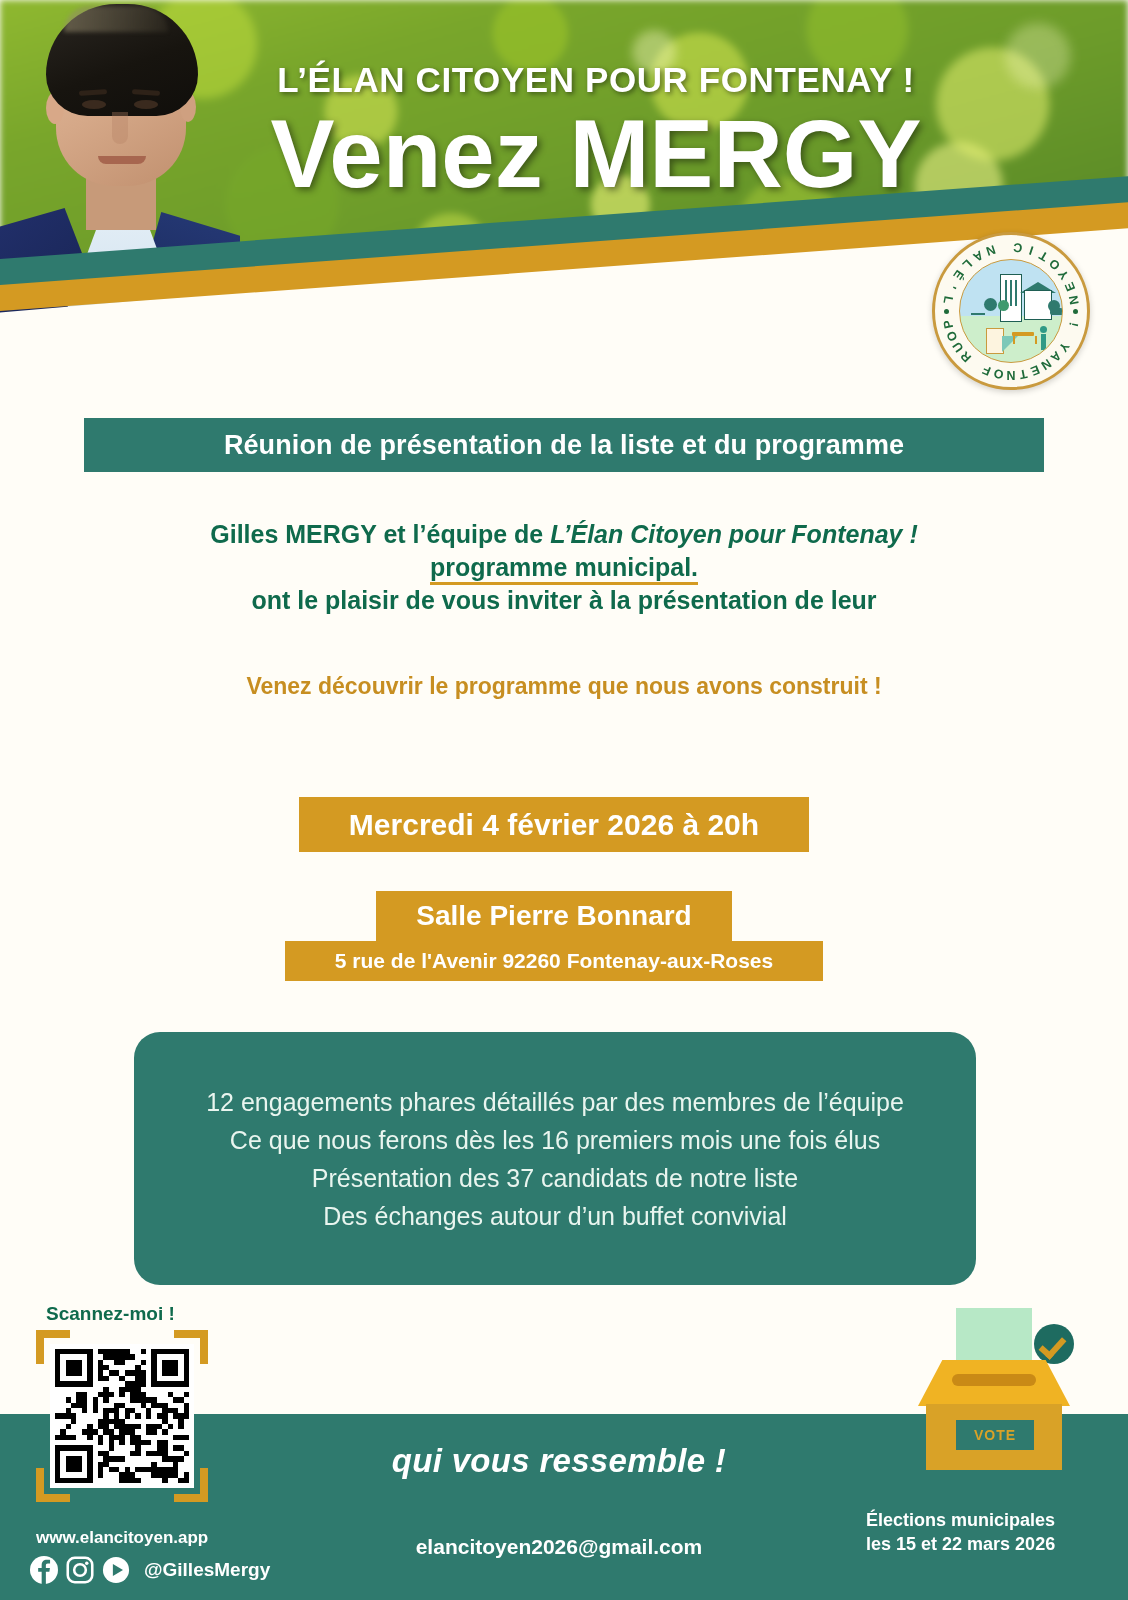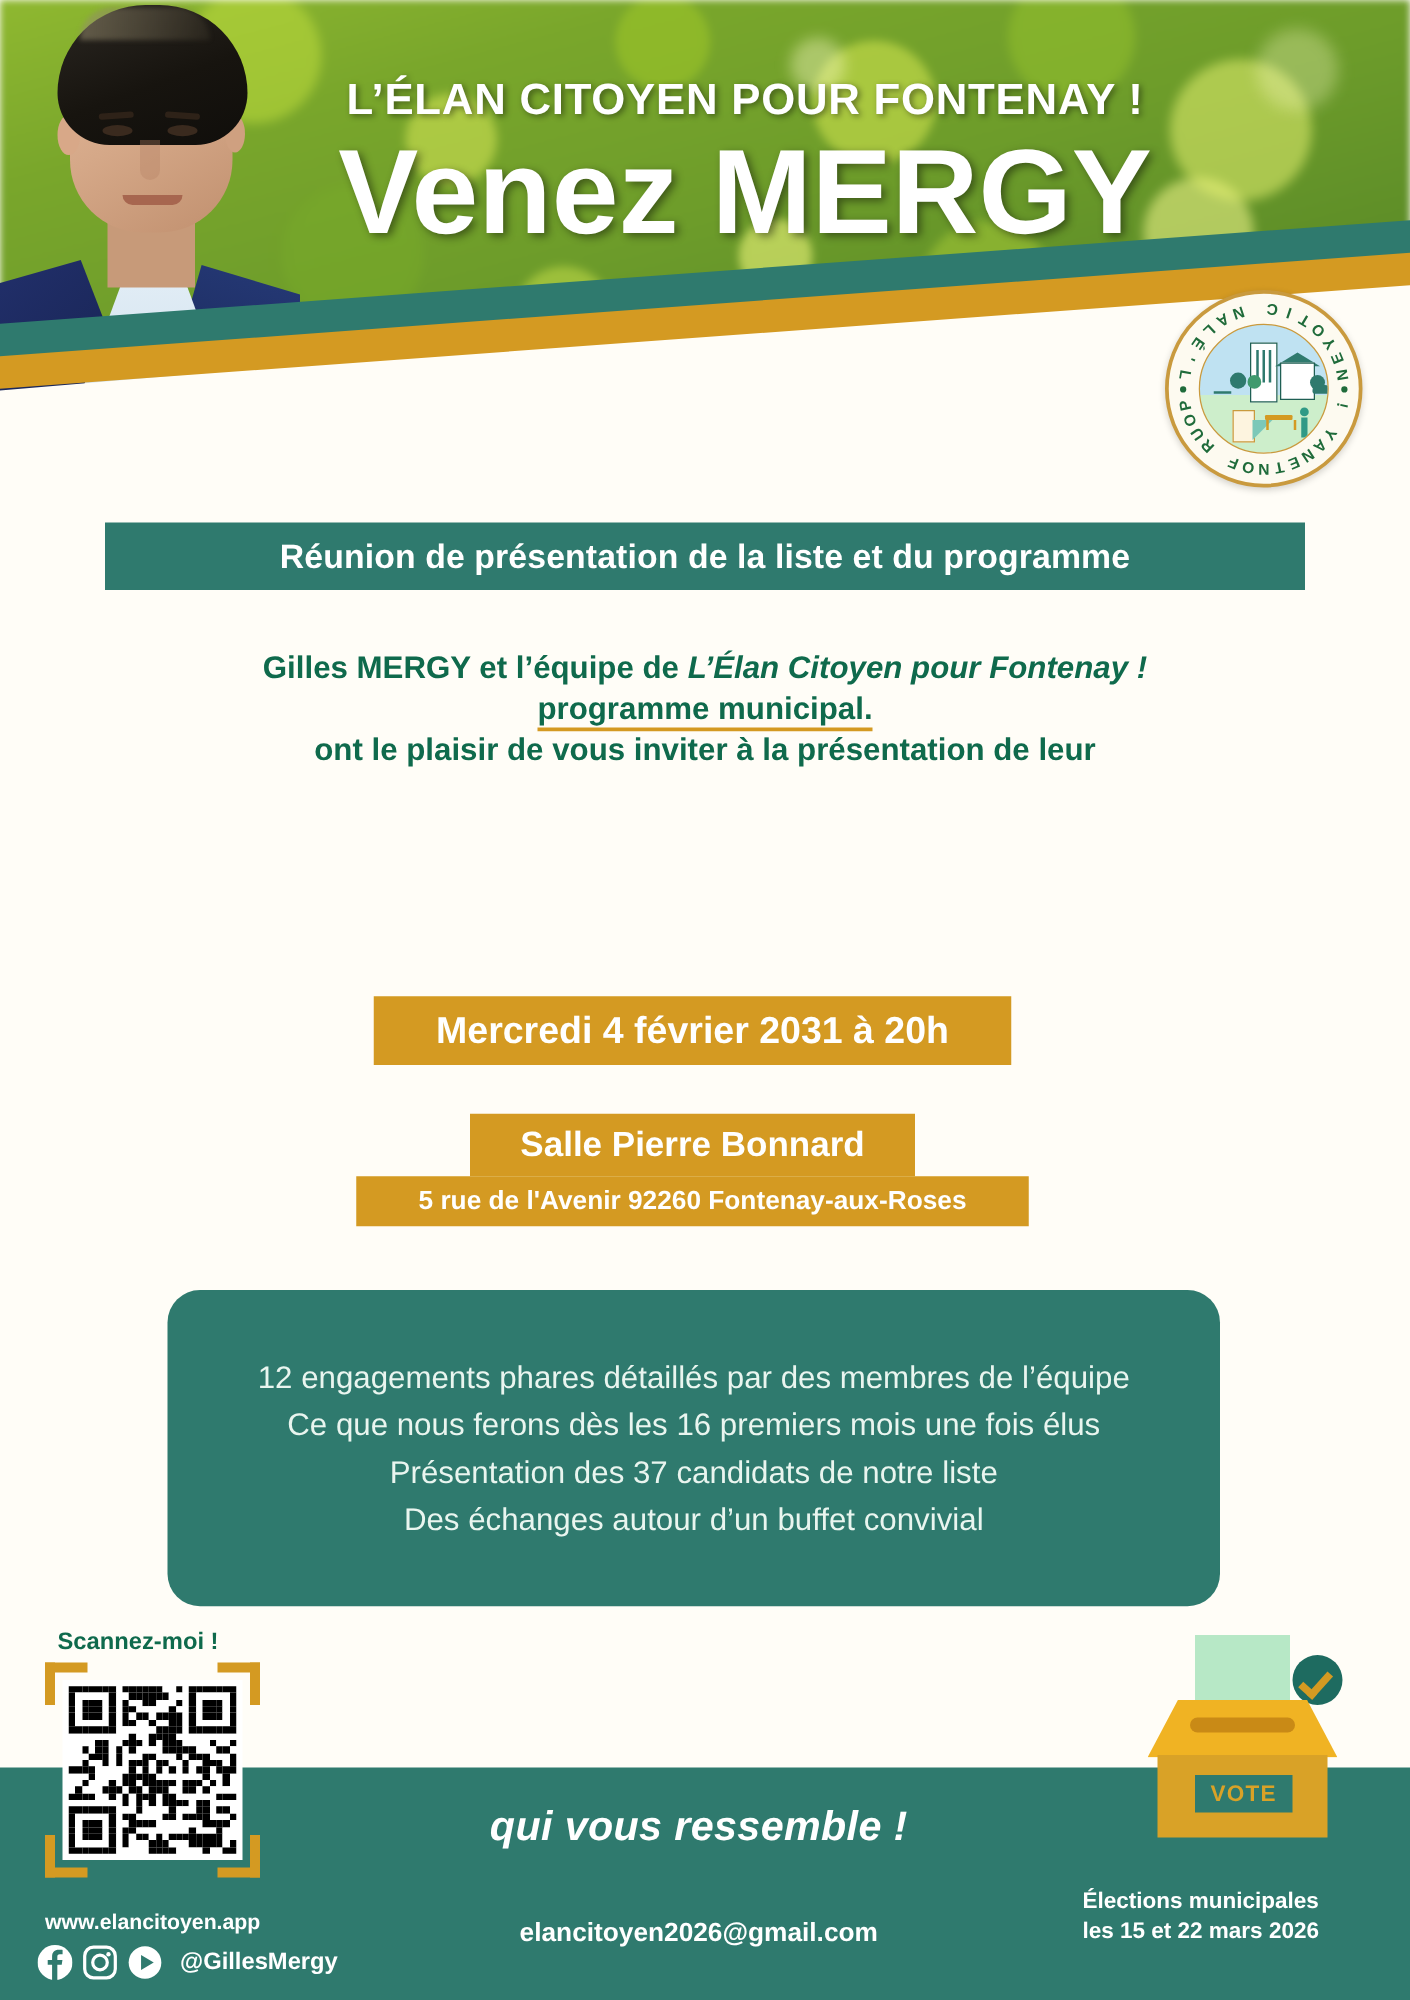--- a/index.html
+++ b/index.html
@@ -349,21 +349,21 @@
   }
   .bl-body {
     position:absolute; left:26px; top:96px; width:136px; height:66px;
     background:#d9a227;
   }
   .bl-plate {
     position:absolute; left:56px; top:112px; width:78px; height:30px;
     background:#2f7a6e;
     display:flex; align-items:center; justify-content:center;
   }
-  .bl-plate span { font-size:18px; font-weight:bold; color:#d9a227; letter-spacing:1px; }
+  .bl-plate span { font-size:14px; font-weight:bold; color:#d9a227; letter-spacing:1px; }
 
   .elec-note {
     position:absolute; left:866px; top:1508px; width:230px;
     text-align:left;
     font-size:18px; font-weight:bold; color:#ffffff; line-height:1.35;
     z-index:9;
   }
 </style>
 </head>
 <body>
@@ -460,24 +460,25 @@
     <div>
       <span>Gilles MERGY et l’équipe de </span><i>L’Élan Citoyen pour Fontenay !</i>
     </div>
     <div>
       <u class="gold">programme municipal.</u>
     </div>
     <div>ont le plaisir de vous inviter à la présentation de leur</div>
   </div>
 
   <div class="listen">
+    <div>Venez découvrir le programme que nous avons construit !</div>
   </div>
 
   <div class="date-box">
-    <span>Mercredi 4 février 2031 à 20h</span>
+    <span>Mercredi 4 février 2026 à 20h</span>
   </div>
   <div class="venue-box">
     <span>Salle Pierre Bonnard</span>
   </div>
   <div class="addr-box">
     <span>5 rue de l'Avenir 92260 Fontenay-aux-Roses</span>
   </div>
 
   <div class="program">
     <div>12 engagements phares détaillés par des membres de l’équipe</div>

